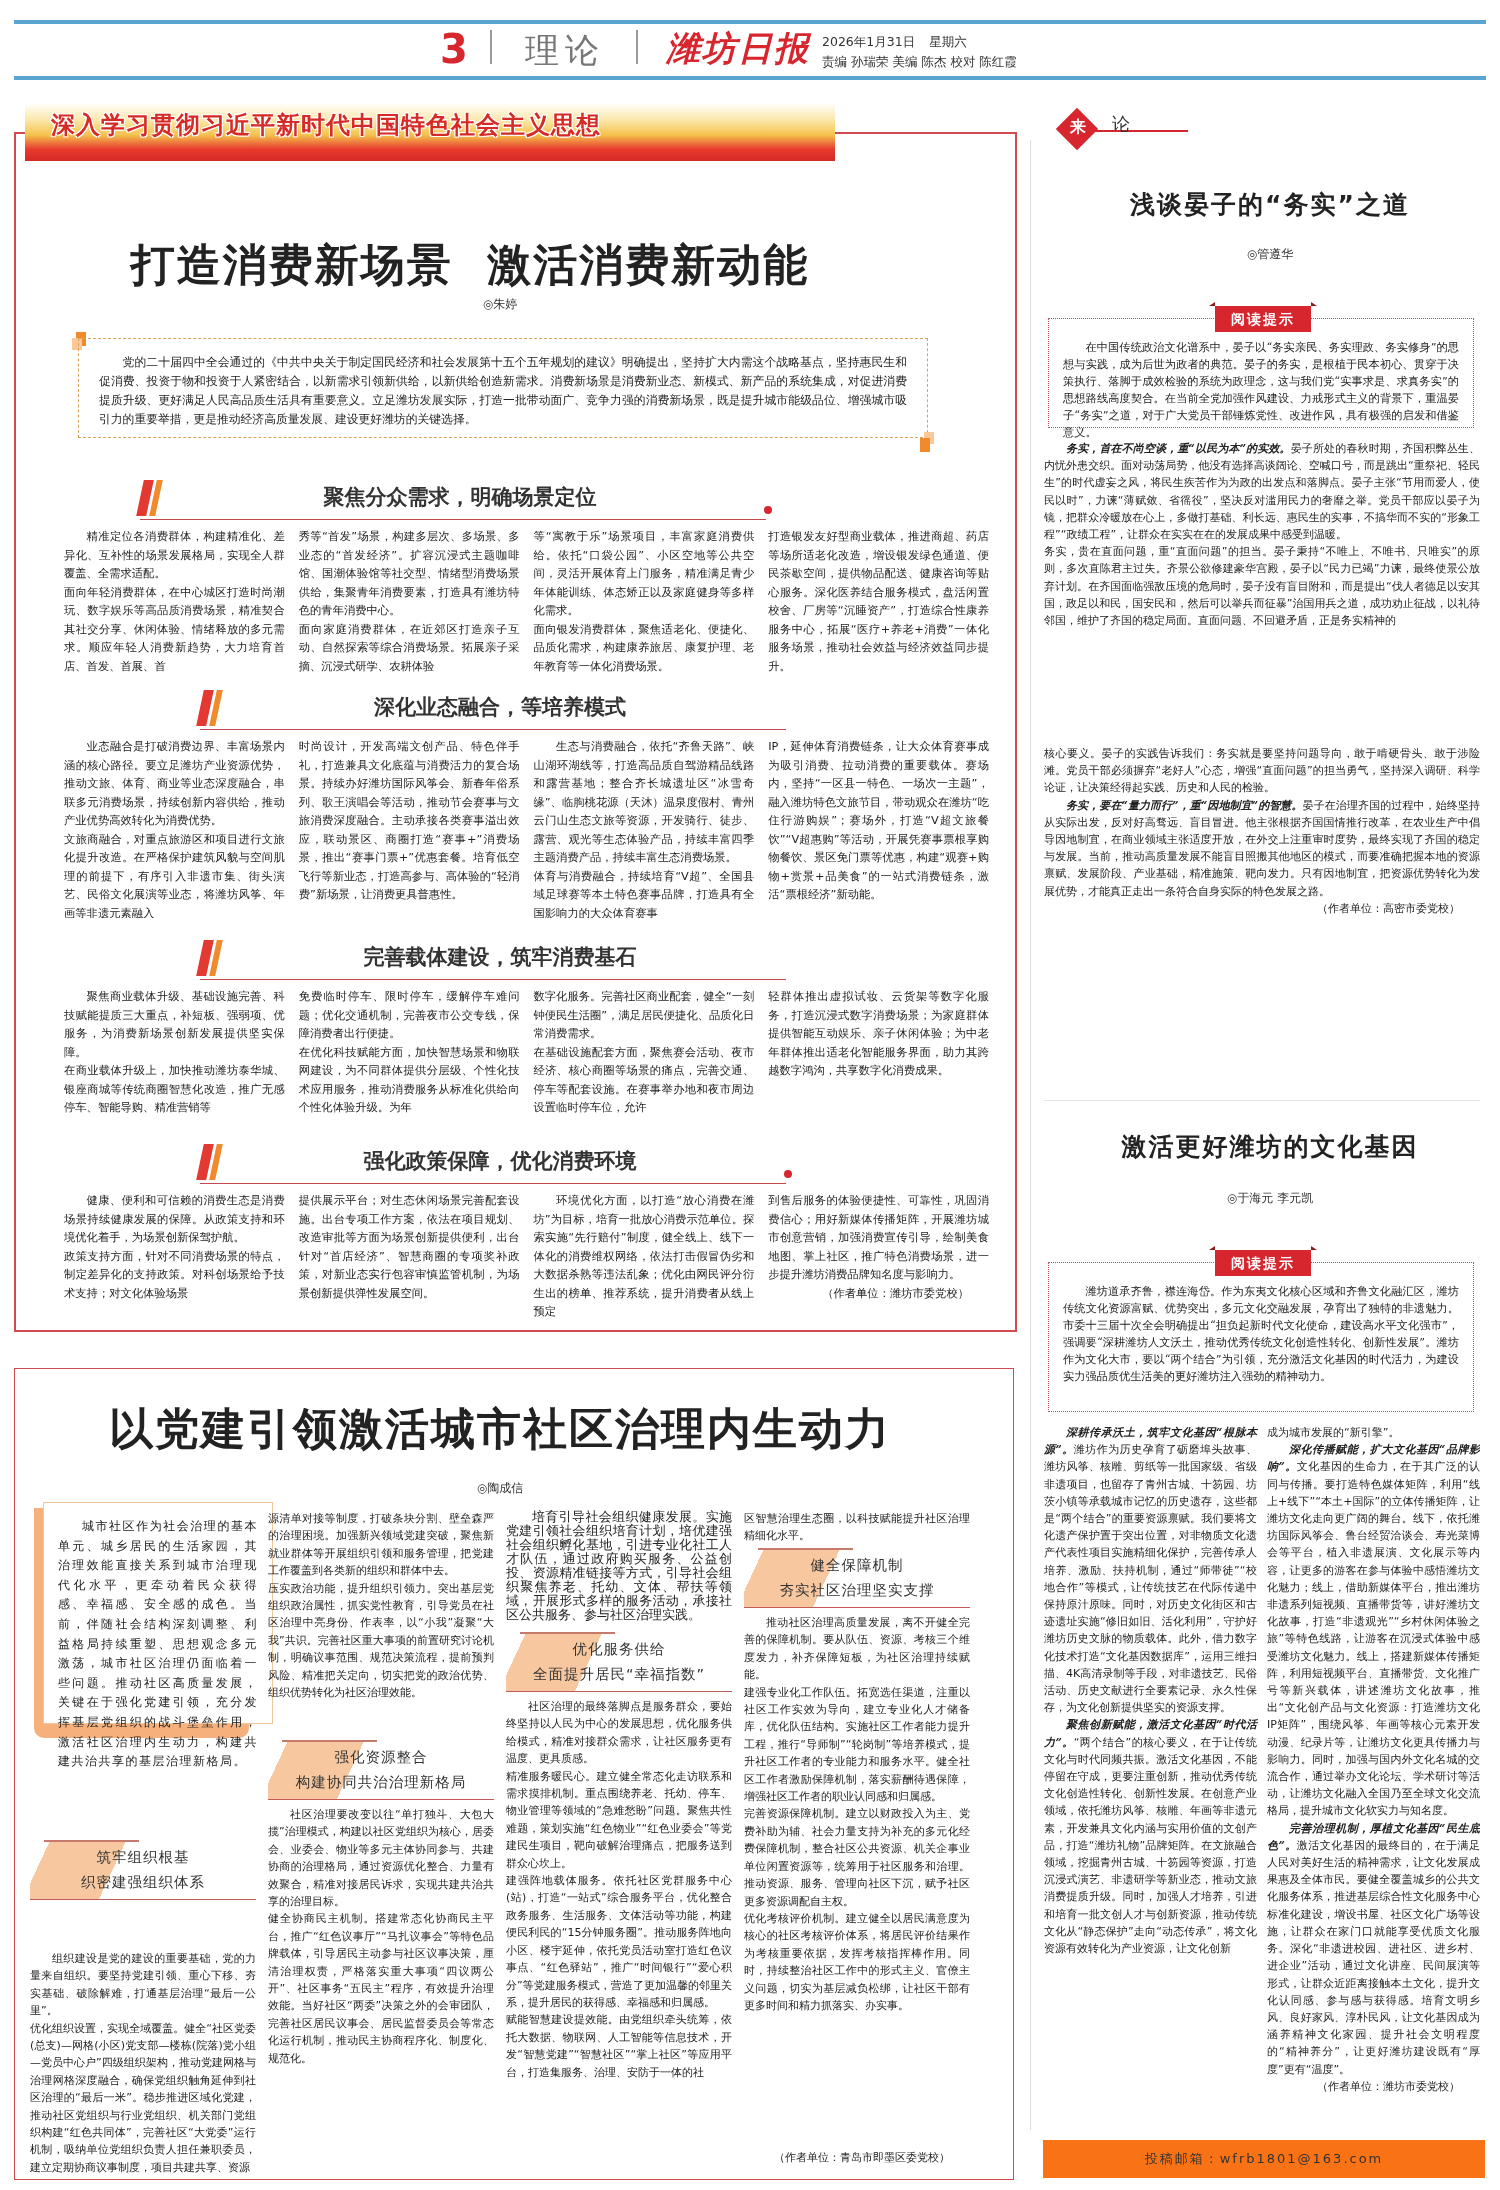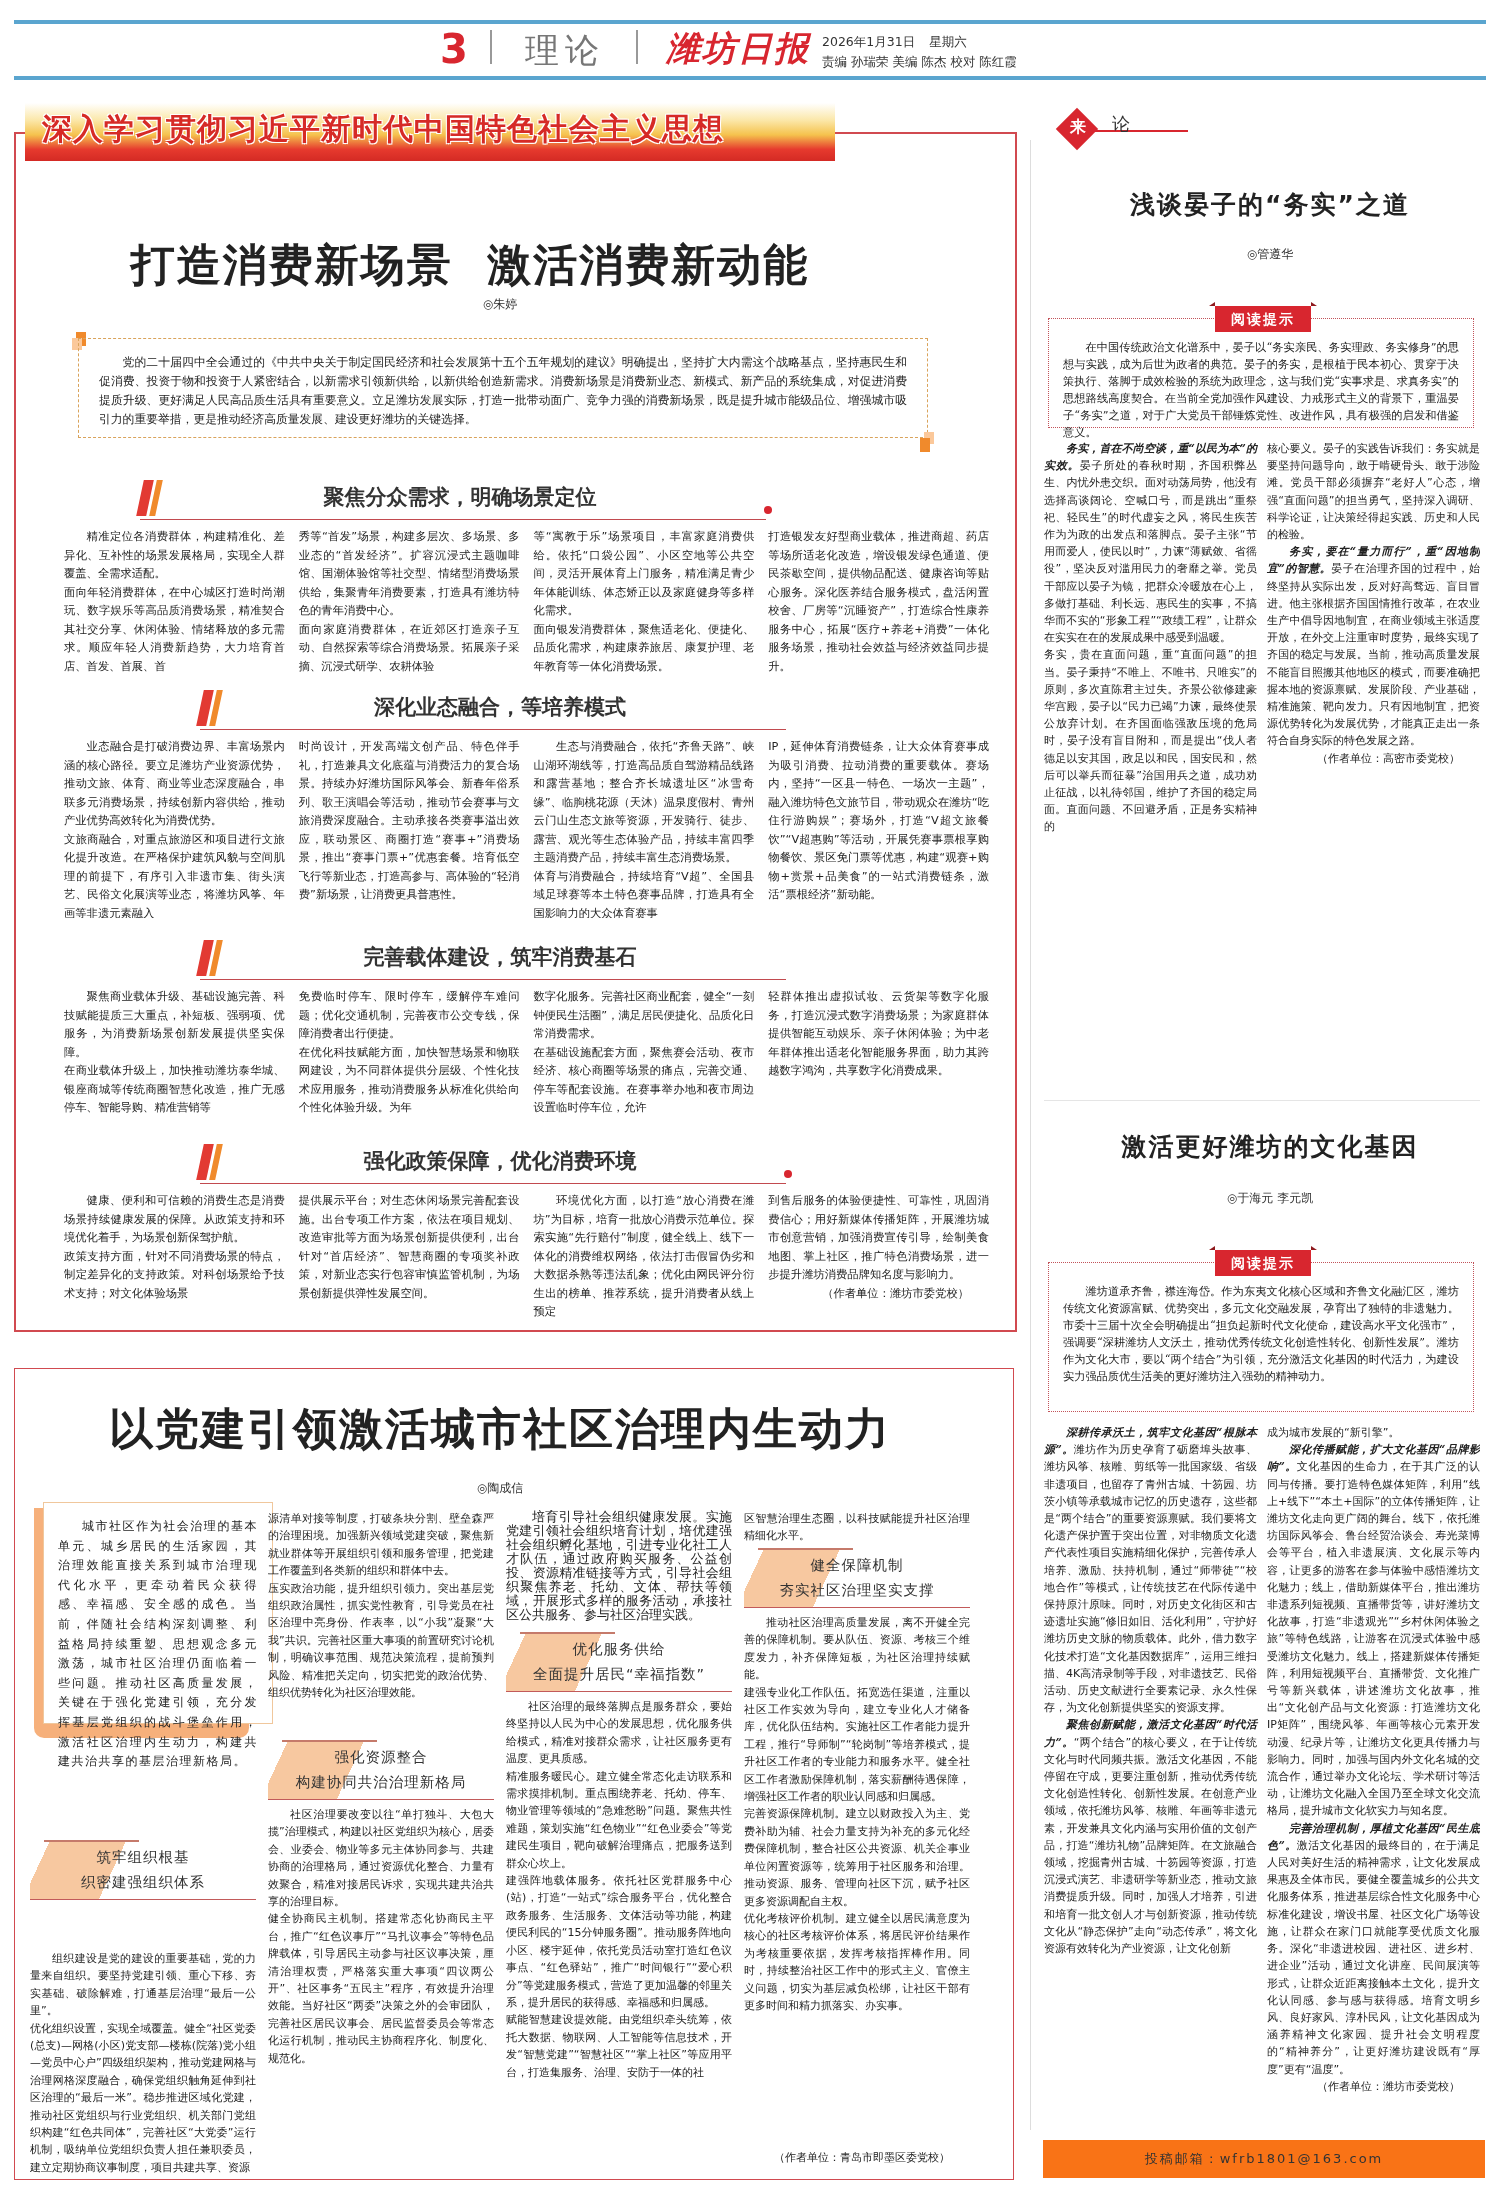--- a/index.html
+++ b/index.html
@@ -12,21 +12,21 @@
   .page-num { position: absolute; left: 440px; top: 0; font-size: 40px; font-weight: bold; color: #d8262f; }
   .mast-sep { position: absolute; top: 4px; width: 2px; height: 34px; background: #999; }
   .section { position: absolute; left: 525px; top: 2px; font-size: 34px; color: #777; letter-spacing: 6px; }
   .paper-name { position: absolute; left: 666px; top: 0px; font-size: 34px; font-weight: bold; font-style: italic; color: #d8262f; letter-spacing: 2px; }
   .mast-meta { position: absolute; left: 822px; top: 6px; font-size: 12.5px; color: #333; line-height: 20px; }
   .mast-meta span { margin-right: 14px; }
 
   
   .banner { position: absolute; left: 25px; top: 103px; width: 810px; height: 58px;
     background: linear-gradient(180deg, #fff 0%, #fbe7a8 30%, #f5c24d 55%, #e63a2e 80%, #d42a24 100%); }
-  .banner-text { position: absolute; left: 17px; top: 6px; font-size: 30px; font-weight: bold; color: #d62a26;
+  .banner-text { position: absolute; left: 26px; top: 6px; font-size: 24px; font-weight: bold; color: #d62a26;
     letter-spacing: 1px; text-shadow: 1px 1px 0 #fff, -1px -1px 0 #fff, 1px -1px 0 #fff, -1px 1px 0 #fff; text-align: right; }
 
   
   .frame-red { position: absolute; border: 2px solid #d14a50; }
 
   .headline { position: absolute; text-align: center; font-family: "DejaVu Serif", serif; font-weight: bold; color: #222; letter-spacing: 2px; }
   .byline { position: absolute; text-align: center; font-size: 12px; color: #333; }
 
   .lead-box { position: absolute; border: 1.5px dashed #d9a35b; padding: 14px 20px; font-family: "DejaVu Serif", serif; font-size: 11.8px; line-height: 19px; color: #222; text-indent: 2em; text-align: justify; }
   .corner-sq { position: absolute; width: 10px; height: 14px; background: #f08a2c; }
@@ -290,21 +290,21 @@
 </div>
 
 <div class="headline" style="left:1050px; top:188px; width:440px; font-size:25px; font-family:'DejaVu Sans',sans-serif;">浅谈晏子的“务实”之道</div>
 <div class="byline" style="left:1180px; top:246px; width:180px;">◎管遵华</div>
 
 <div class="tip-box" style="left:1048px; top:318px; width:426px; height:110px;">
   <span>在中国传统政治文化谱系中，晏子以“务实亲民、务实理政、务实修身”的思想与实践，成为后世为政者的典范。晏子的务实，是根植于民本初心、贯穿于决策执行、落脚于成效检验的系统为政理念，这与我们党“实事求是、求真务实”的思想路线高度契合。在当前全党加强作风建设、力戒形式主义的背景下，重温晏子“务实”之道，对于广大党员干部锤炼党性、改进作风，具有极强的启发和借鉴意义。</span>
 </div>
 <div class="tip-tag" style="left:1215px; top:306px;">阅读提示</div>
 
-<div class="rcols" style="left:1044px; top:440px; width:436px; height:600px; overflow:hidden;">
+<div class="rcols" style="left:1044px; top:440px; width:436px; height:600px; overflow:hidden;flex-direction:column;">
   <div class="rcol">
     <p><span class="lead-phrase">务实，首在不尚空谈，重“以民为本”的实效。</span><span style="white-space:pre-line;">晏子所处的春秋时期，齐国积弊丛生、内忧外患交织。面对动荡局势，他没有选择高谈阔论、空喊口号，而是跳出“重祭祀、轻民生”的时代虚妄之风，将民生疾苦作为为政的出发点和落脚点。晏子主张“节用而爱人，使民以时”，力谏“薄赋敛、省徭役”，坚决反对滥用民力的奢靡之举。党员干部应以晏子为镜，把群众冷暖放在心上，多做打基础、利长远、惠民生的实事，不搞华而不实的“形象工程”“政绩工程”，让群众在实实在在的发展成果中感受到温暖。
 务实，贵在直面问题，重“直面问题”的担当。晏子秉持“不唯上、不唯书、只唯实”的原则，多次直陈君主过失。齐景公欲修建豪华宫殿，晏子以“民力已竭”力谏，最终使景公放弃计划。在齐国面临强敌压境的危局时，晏子没有盲目附和，而是提出“伐人者德足以安其国，政足以和民，国安民和，然后可以举兵而征暴”治国用兵之道，成功劝止征战，以礼待邻国，维护了齐国的稳定局面。直面问题、不回避矛盾，正是务实精神的</span></p>
   </div>
   <div class="rcol">
     <p class="noindent" style="text-indent:0;">核心要义。晏子的实践告诉我们：务实就是要坚持问题导向，敢于啃硬骨头、敢于涉险滩。党员干部必须摒弃“老好人”心态，增强“直面问题”的担当勇气，坚持深入调研、科学论证，让决策经得起实践、历史和人民的检验。</p>
     <p><span class="lead-phrase">务实，要在“量力而行”，重“因地制宜”的智慧。</span><span>晏子在治理齐国的过程中，始终坚持从实际出发，反对好高骛远、盲目冒进。他主张根据齐国国情推行改革，在农业生产中倡导因地制宜，在商业领域主张适度开放，在外交上注重审时度势，最终实现了齐国的稳定与发展。当前，推动高质量发展不能盲目照搬其他地区的模式，而要准确把握本地的资源禀赋、发展阶段、产业基础，精准施策、靶向发力。只有因地制宜，把资源优势转化为发展优势，才能真正走出一条符合自身实际的特色发展之路。</span></p>
     <div class="author-unit">（作者单位：高密市委党校）</div>
   </div>
 </div>

